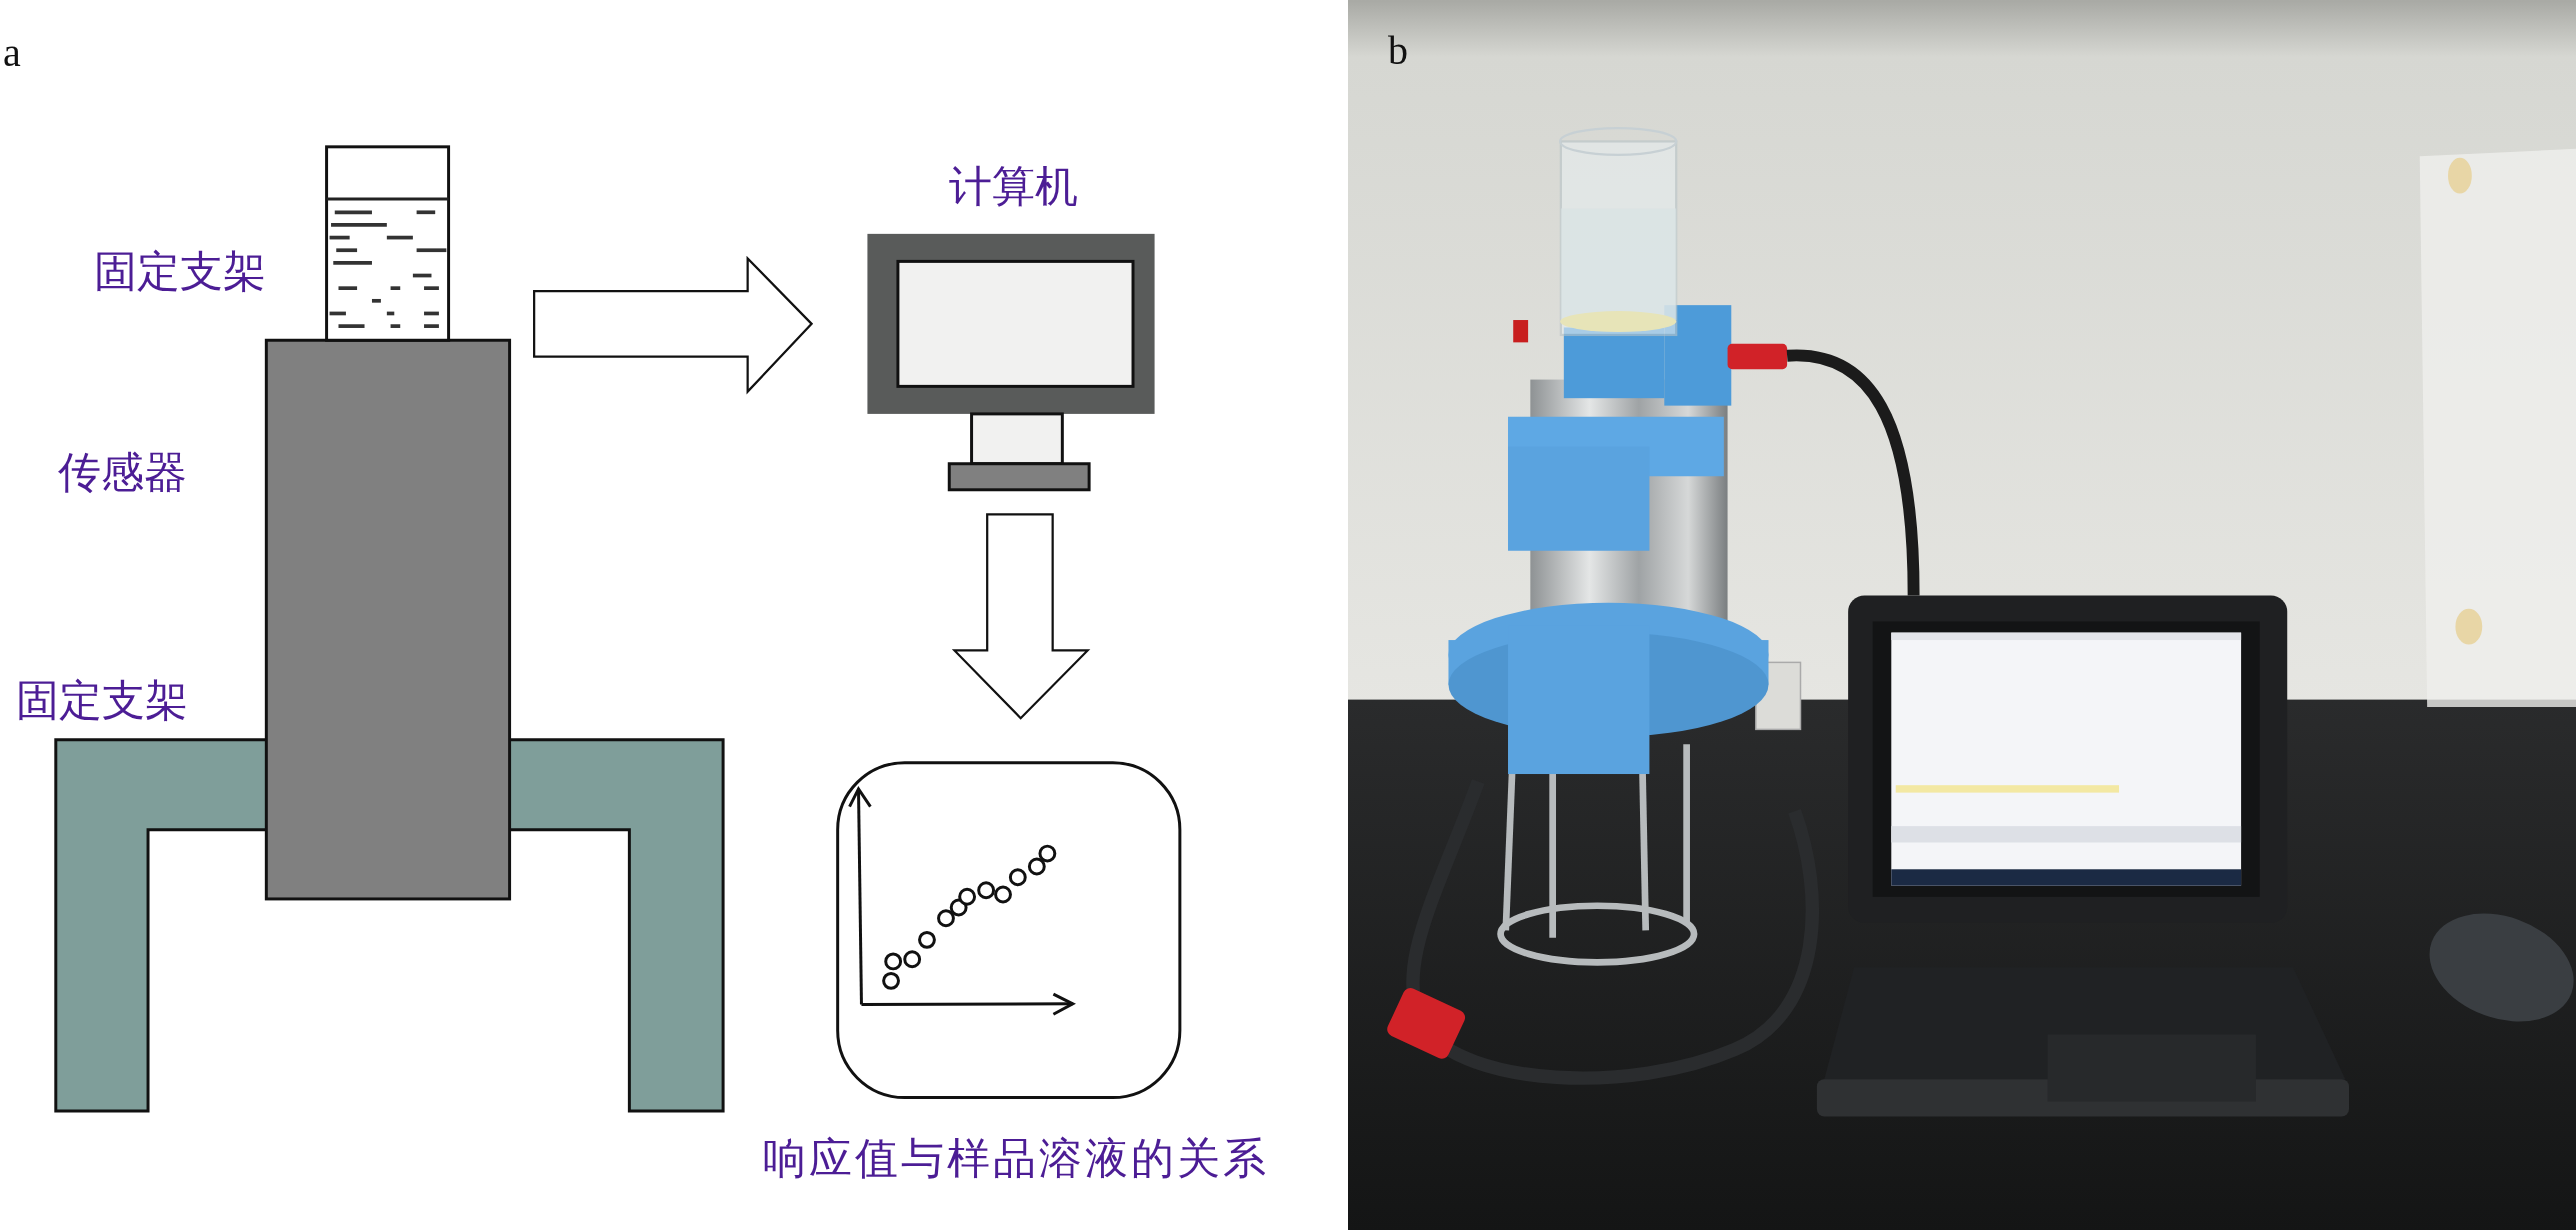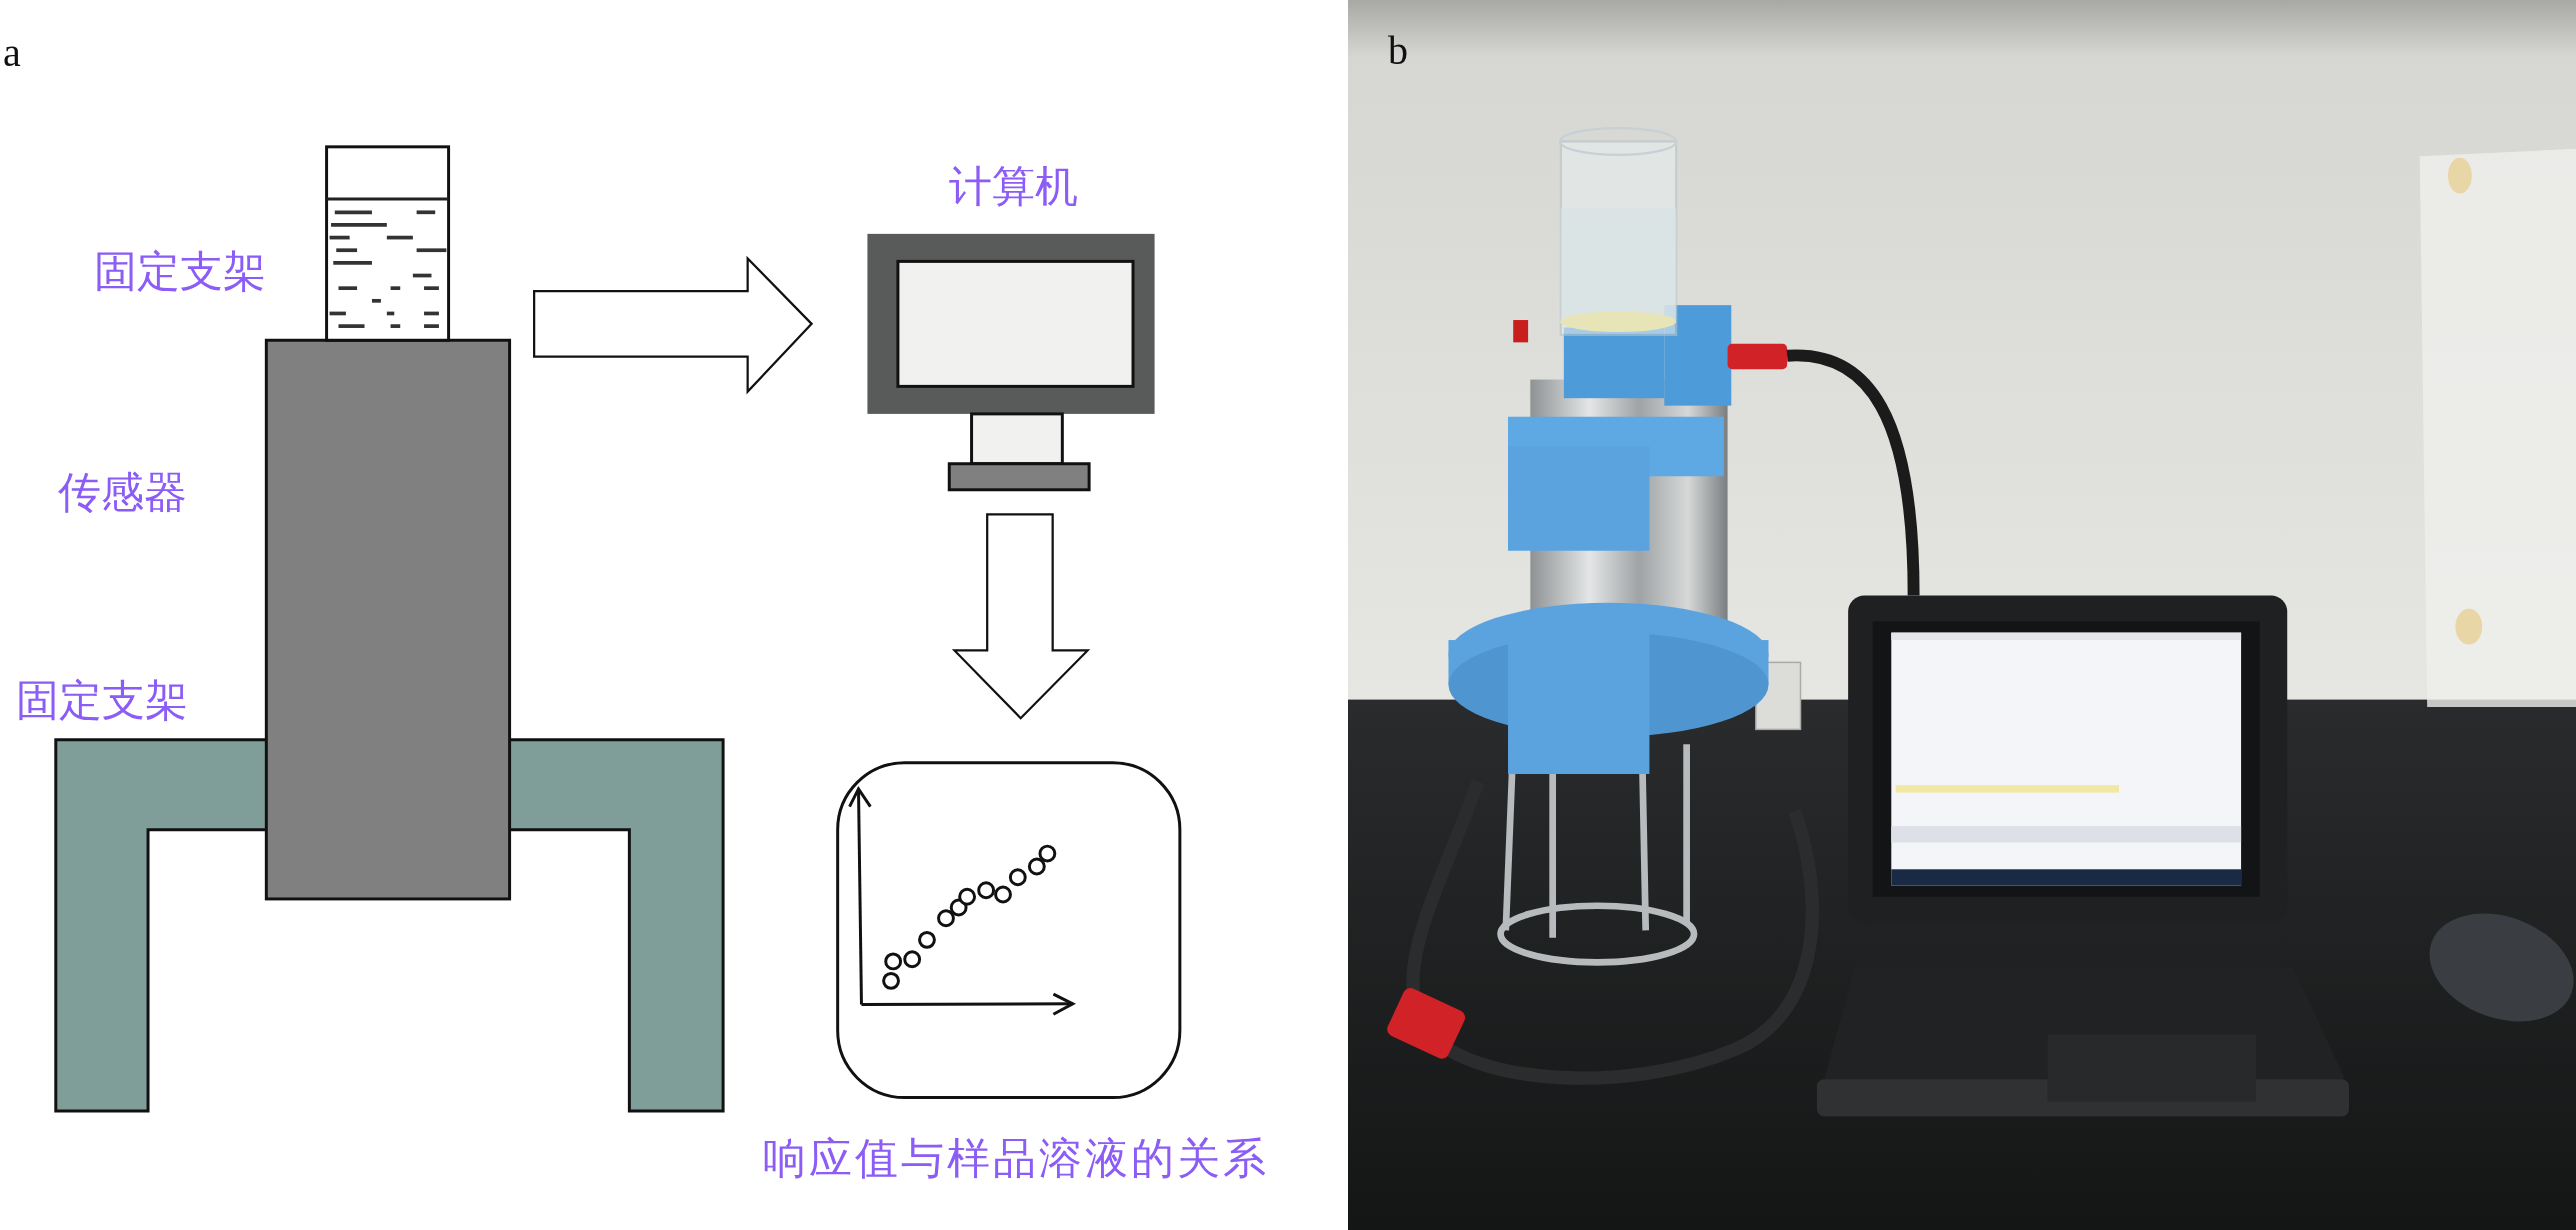--- a/index.html
+++ b/index.html
@@ -1,29 +1,29 @@
 <!DOCTYPE html>
 <html style="font-size:12px"><head>
 <meta charset="utf-8">
 <style>
   html, body { margin:0; padding:0; }
   body { width:2576px; height:1231px; position:relative; background:#ffffff; overflow:hidden;
          font-family:"DejaVu Serif","Liberation Serif",serif; }
   .panel-label { position:absolute; font-family:"Liberation Serif",serif; font-size:40px; color:#111; line-height:1; }
-  .cn-label { position:absolute; font-family:"DejaVu Serif","Liberation Serif",serif; font-size:43px; color:#8b5cf6; white-space:nowrap; line-height:1; }
+  .cn-label { position:absolute; font-family:"DejaVu Serif","Liberation Serif",serif; font-size:43px; color:#4c1d95; white-space:nowrap; line-height:1; }
   svg { position:absolute; left:0; top:0; }
   #photo { position:absolute; left:1348px; top:0; width:1228px; height:1231px; overflow:hidden; }
 </style>
 </head>
 <body>
 
 <div class="panel-label" style="left:3px; top:33px;">a</div>
 
 <div class="cn-label" style="left:94px; top:250px;">固定支架</div>
-<div class="cn-label" style="left:58px; top:471px;">传感器</div>
+<div class="cn-label" style="left:58px; top:451px;">传感器</div>
 <div class="cn-label" style="left:16px; top:679px;">固定支架</div>
 <div class="cn-label" style="left:949px; top:165px;">计算机</div>
 <div class="cn-label" style="left:744px; top:1137px; letter-spacing:3px;margin-left:19px;">响应值与样品溶液的关系</div>
 
 <svg id="diagram" width="1348" height="1231" viewBox="0 0 1812 1654">
 
   <path d="M75 994 H972 V1493 H846 V1115 H199 V1493 H75 Z" fill="#7f9e9a" stroke="#111" stroke-width="4"></path>
 
   <rect x="358" y="457" width="327" height="751" fill="#808080" stroke="#111" stroke-width="4"></rect>
 

